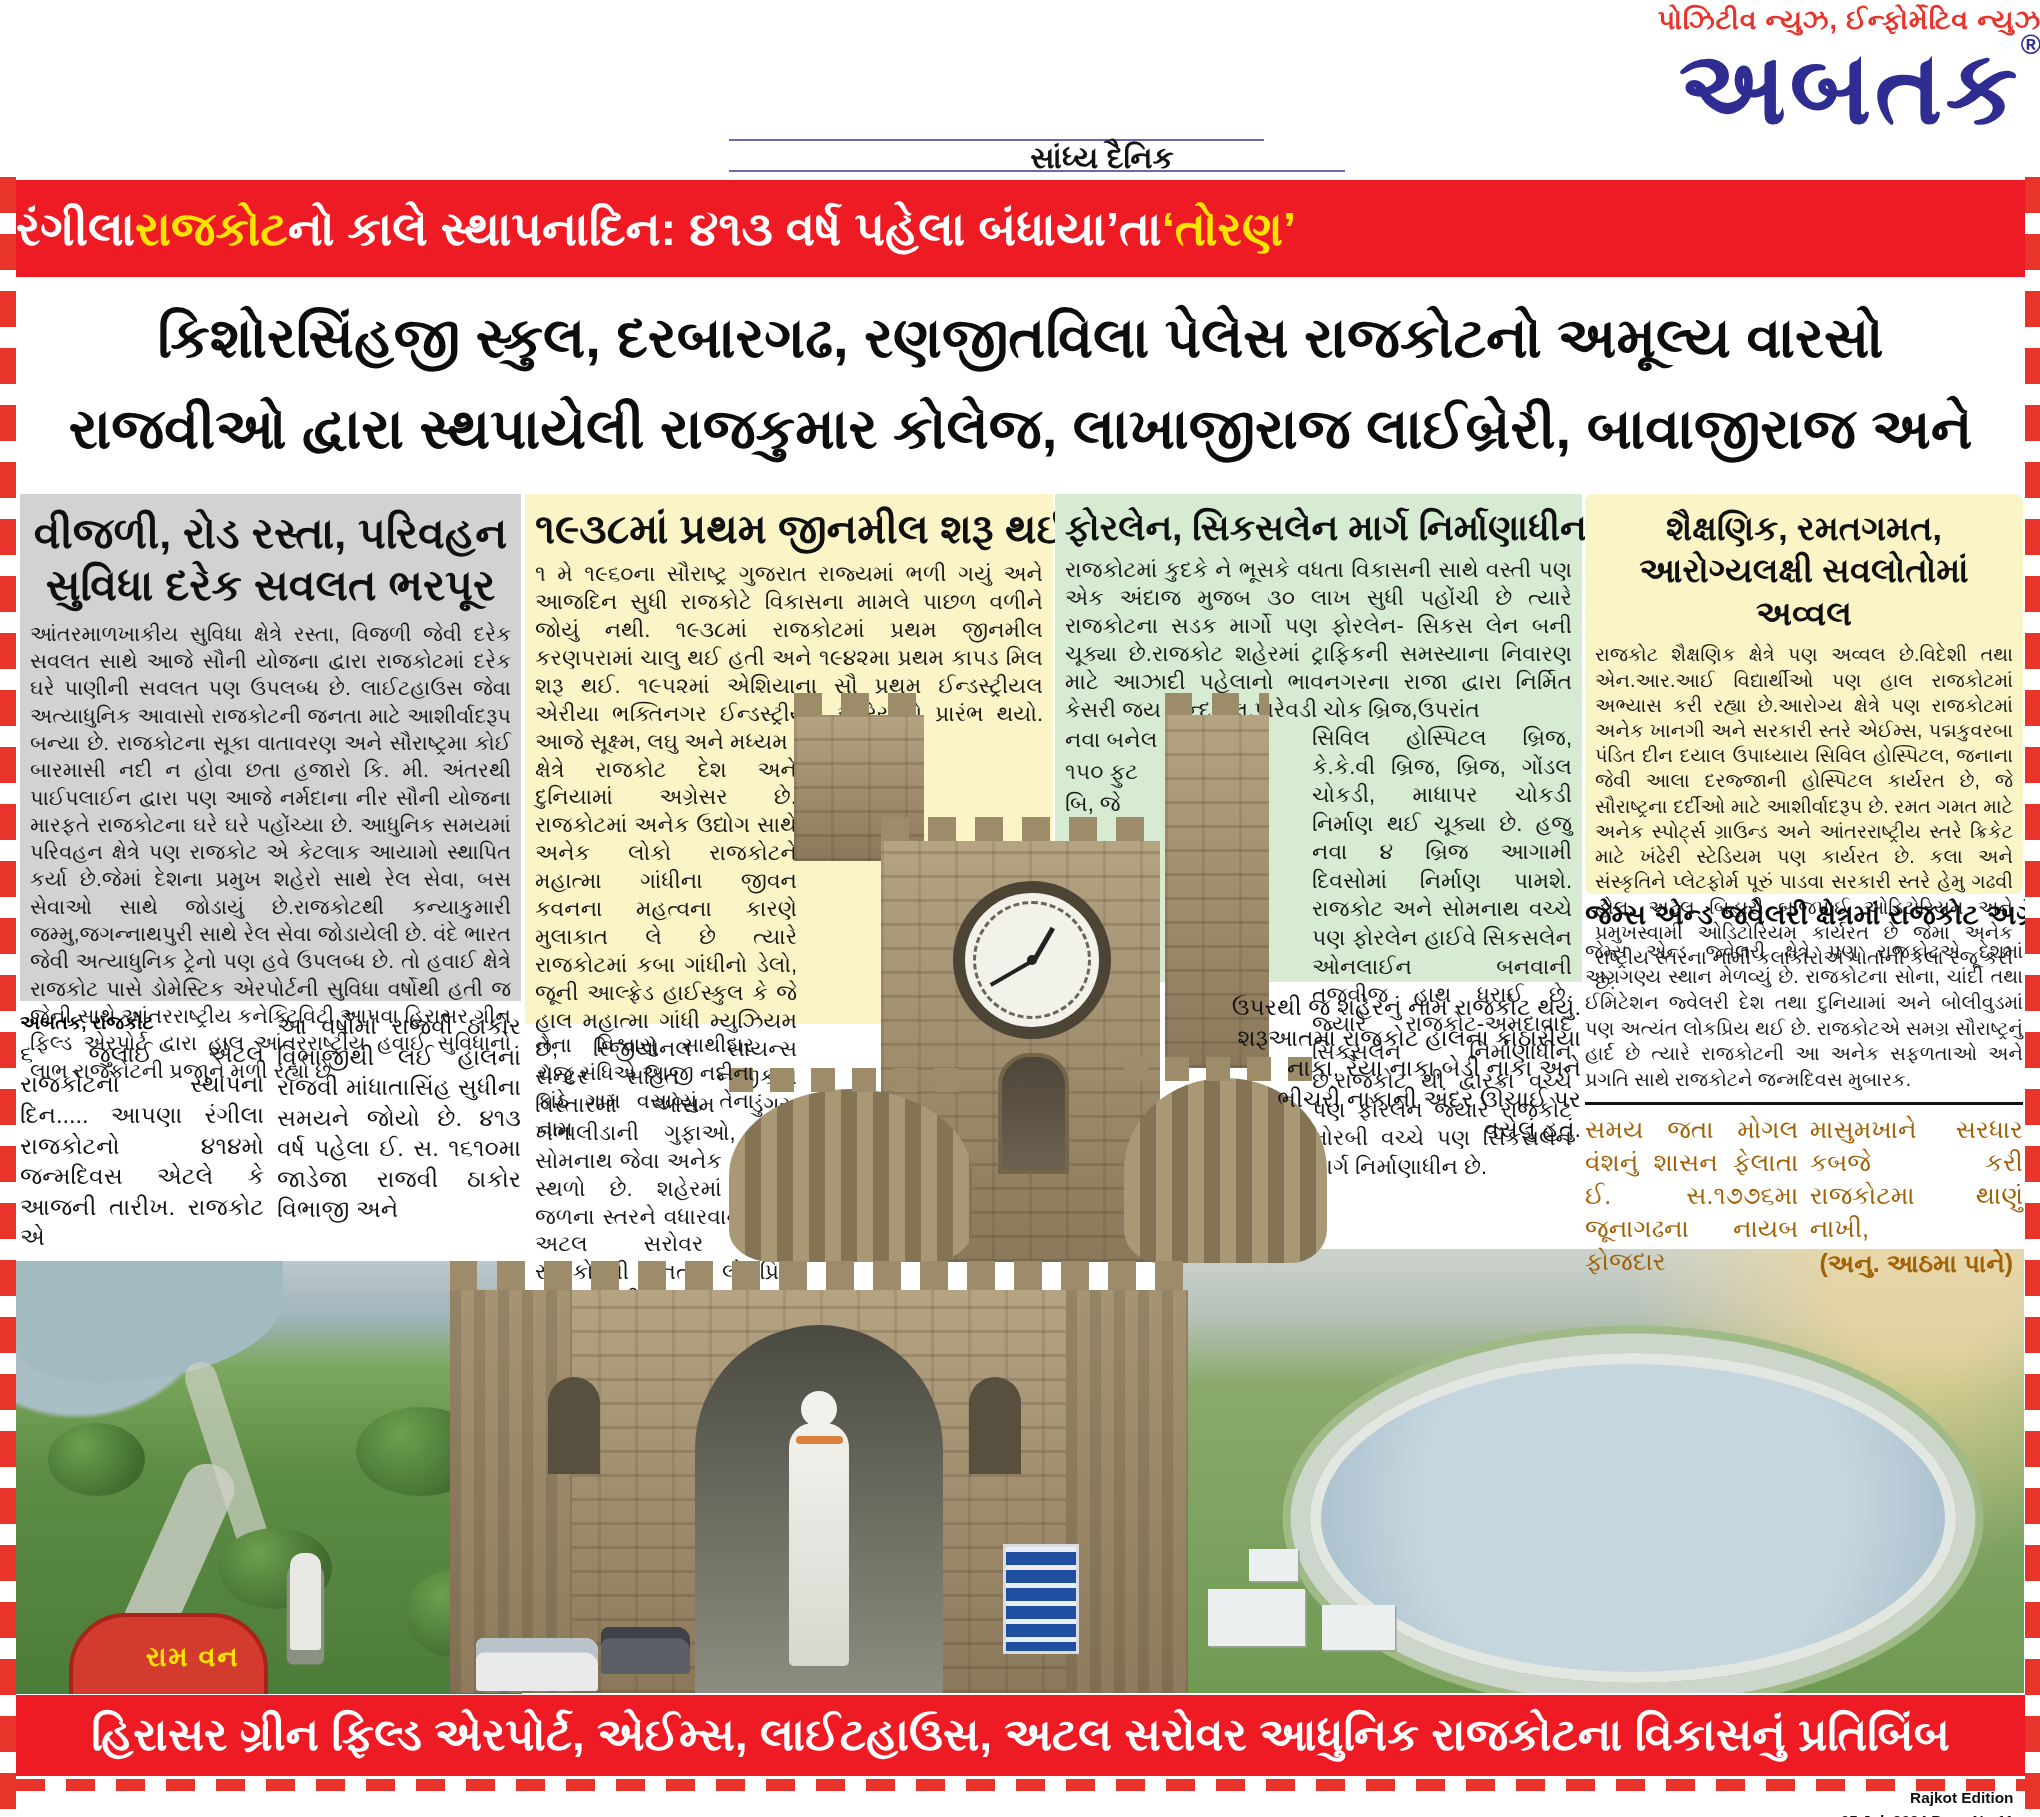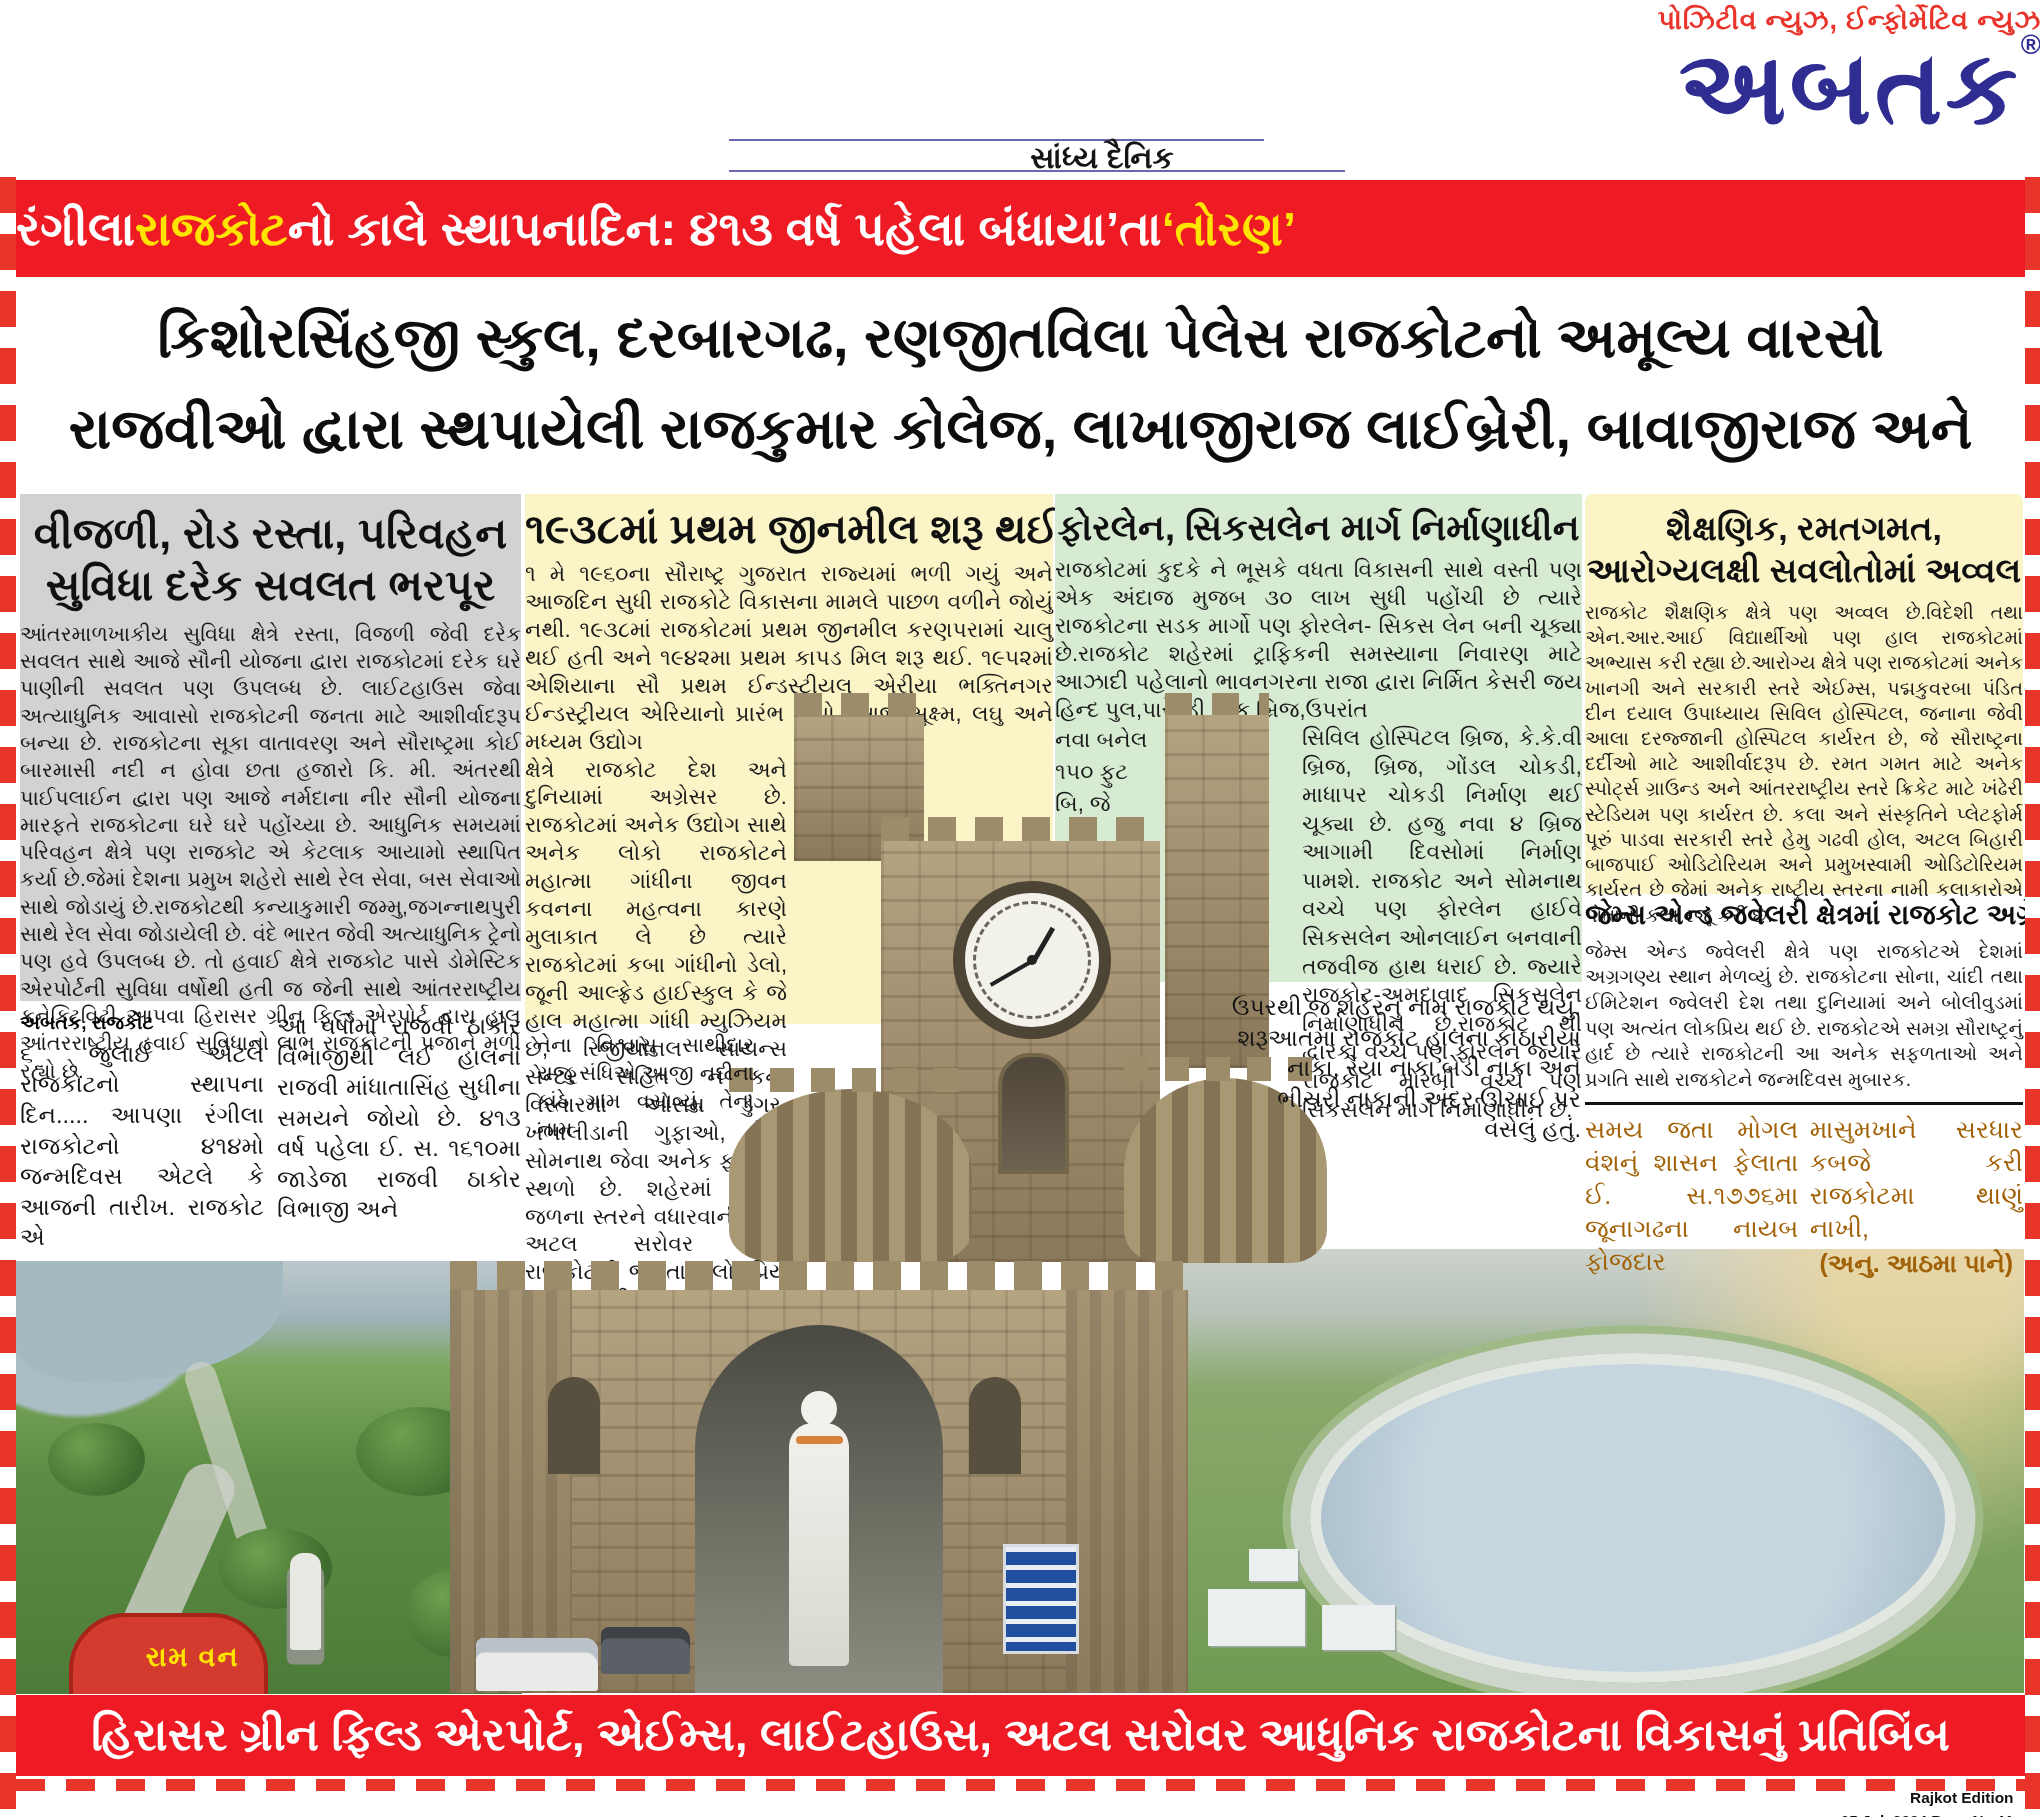--- a/index.html
+++ b/index.html
@@ -28,21 +28,21 @@
           display:flex;align-items:center;justify-content:flex-start;z-index:5;
           font-weight:800;font-size:47px;color:#ffffff;white-space:nowrap;overflow:hidden;}
   .banner .yl{color:#ffe400;}
 
   
   .subhead{position:absolute;left:27.5px;right:27.5px;top:293px;height:194px;text-align:center;
            font-weight:800;color:#0d0d0d;z-index:5;}
   .subhead .shl{font-size:56px;line-height:1.62;white-space:nowrap;}
 
   
-  .box{position:absolute;box-sizing:border-box;padding:8px 0;z-index:2;}
+  .box{position:absolute;box-sizing:border-box;padding:8px 10px;z-index:2;}
   .box h2{margin:4.9px 0 8px 0;text-align:center;font-weight:800;color:#101010;}
   .jbody{text-align:justify;color:#191919;}
 
   .col1{left:20px;top:494px;width:501px;height:507px;background:#d2d2d2;}
   .col1 h2{font-size:43px;line-height:1.22;}
   .col1 .jbody{font-size:21px;line-height:1.30;}
 
   .col2{left:525px;top:494px;width:528px;height:530px;background:#faf4c6;}
   .col2 h2{font-size:41px;line-height:1.1;white-space:nowrap;}
   .col2 .jbody{font-size:22px;line-height:1.27;}

